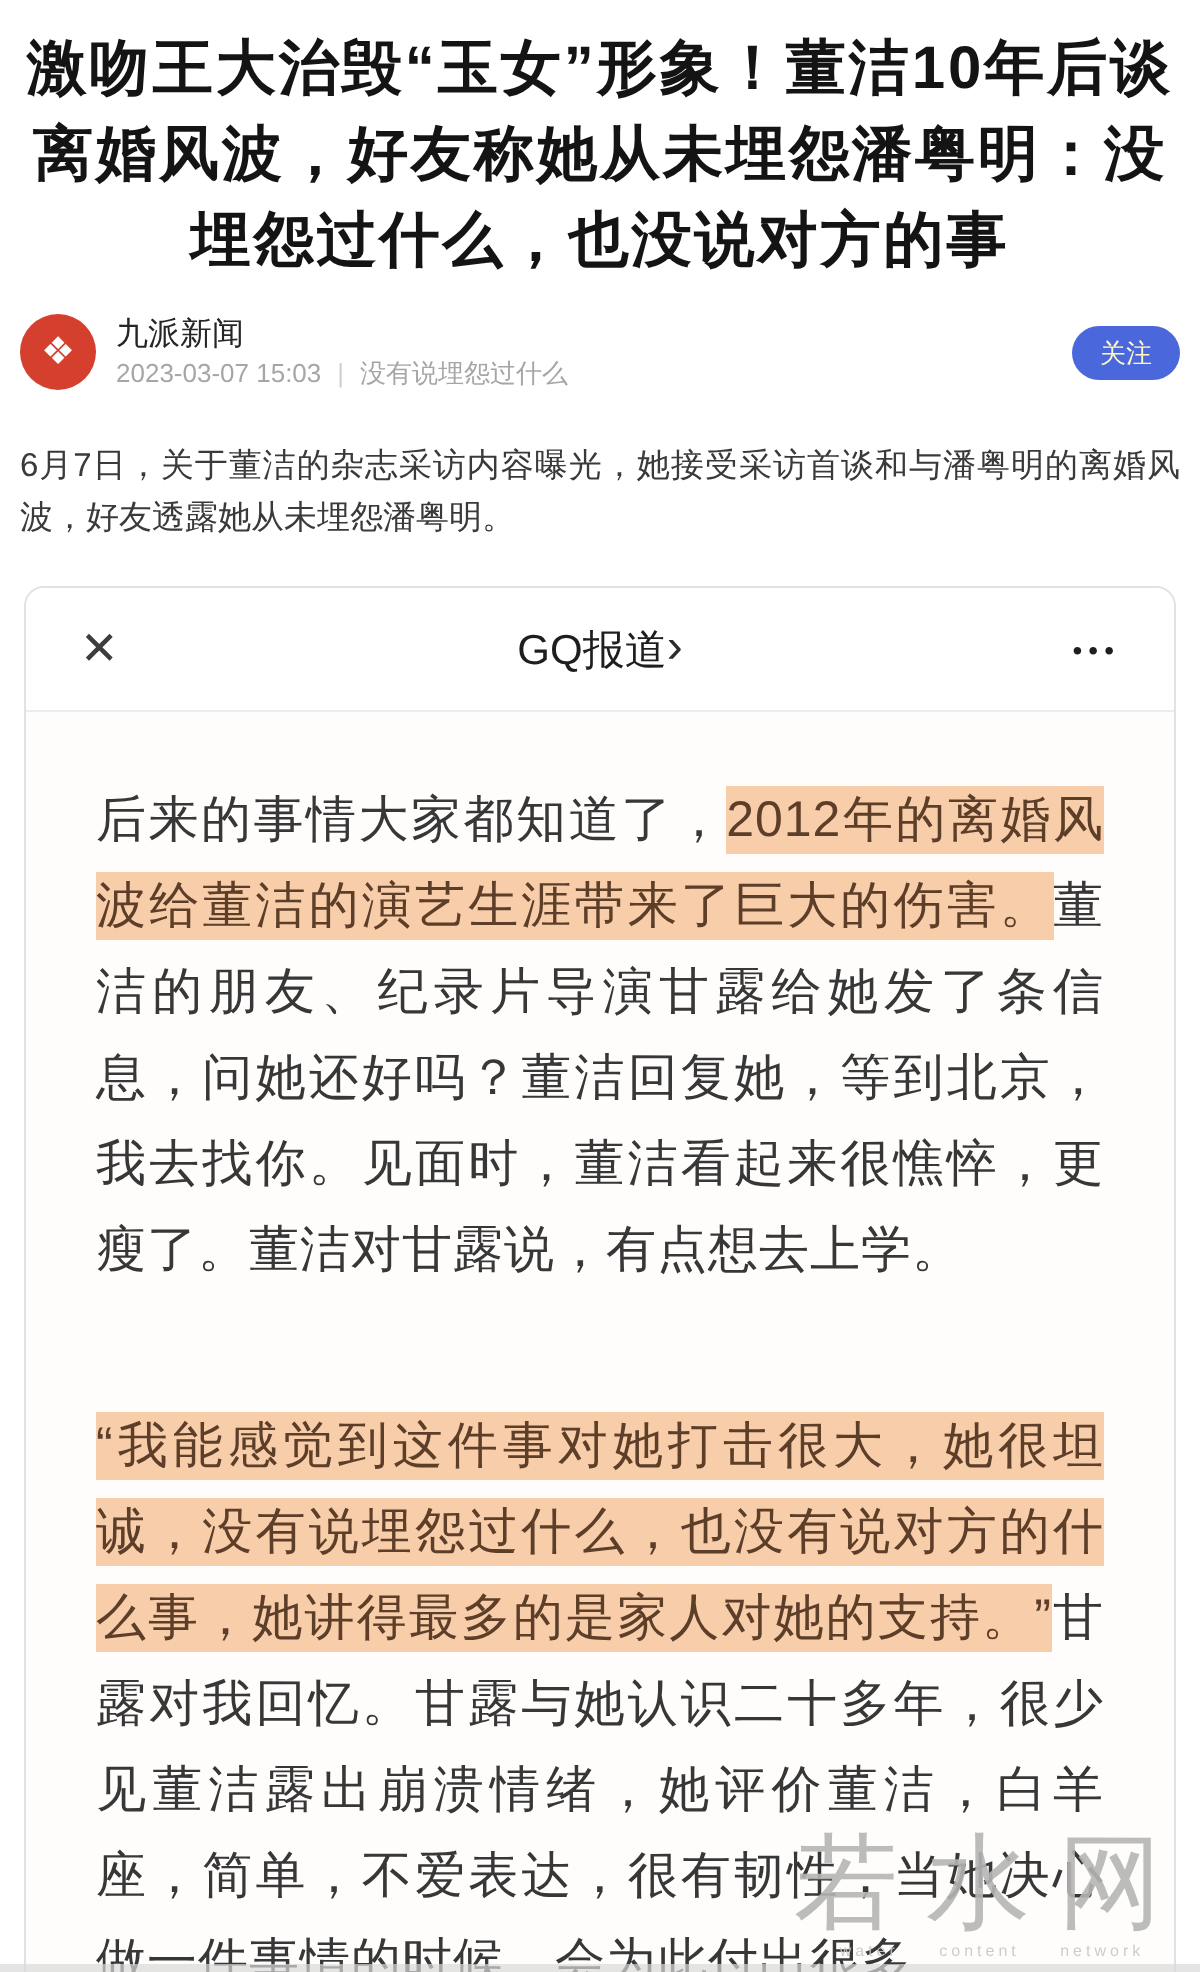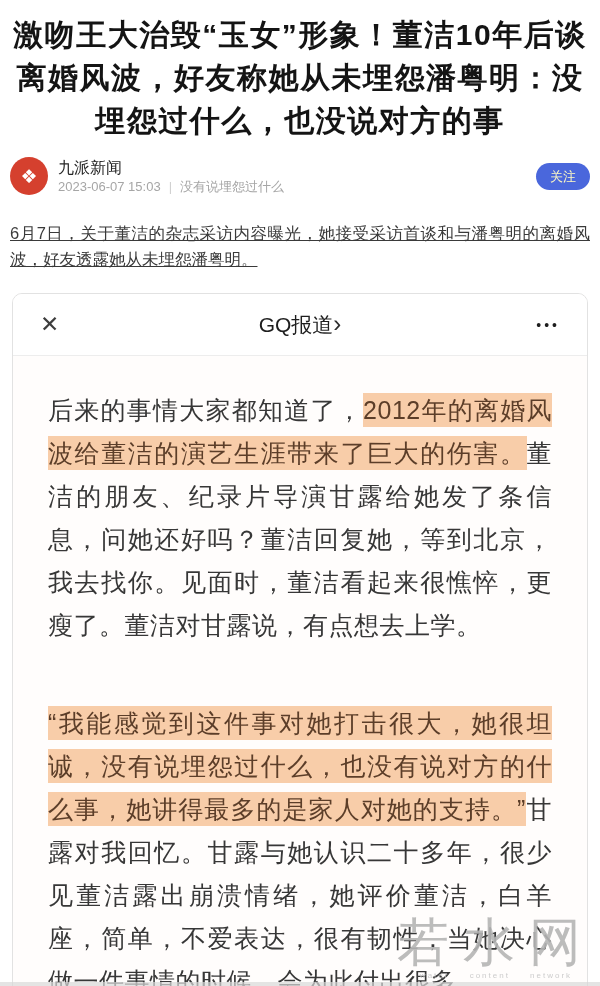--- a/index.html
+++ b/index.html
@@ -33,21 +33,21 @@
     margin-left:auto;border:none;cursor:pointer;
     background:#4a67dc;color:#fef9c3;
     font-size:13px;line-height:1;
     padding:7px 14px;border-radius:15px;
     font-family:inherit;
   }
   
   .intro{
     margin:25px 10px 0 10px;
     font-size:16.5px;line-height:26px;color:#3a3a3a;
-    word-break:break-all;text-align:justify;text-decoration:underline;
+    word-break:break-all;text-align:justify;
   }
   
   .card{
     position:absolute;left:12px;right:12px;top:293px;bottom:-12px;
     background:#fffdfc;border:1px solid #e2e2e2;
     border-radius:10px 10px 0 0;
     overflow:hidden;
   }
   .card-header{
     height:61px;display:flex;align-items:center;
@@ -103,21 +103,21 @@
 
   <h1 class="headline">激吻王大治毁“玉女”形象！董洁10年后谈离婚风波，好友称她从未埋怨潘粤明：没埋怨过什么，也没说对方的事</h1>
 
   <div class="pub-row">
     <div class="avatar">
       <span>❖</span>
     </div>
     <div class="pub-info">
       <span class="pub-name">九派新闻</span>
       <span class="pub-meta">
-        <span>2023-06-07 15:03</span>
+        <span>2023-03-07 15:03</span>
         <span class="sep">|</span>
         <span>没有说埋怨过什么</span>
       </span>
     </div>
     <button class="follow-btn">关注</button>
   </div>
 
   <p class="intro">6月7日，关于董洁的杂志采访内容曝光，她接受采访首谈和与潘粤明的离婚风波，好友透露她从未埋怨潘粤明。</p>
 
   <div class="card">

